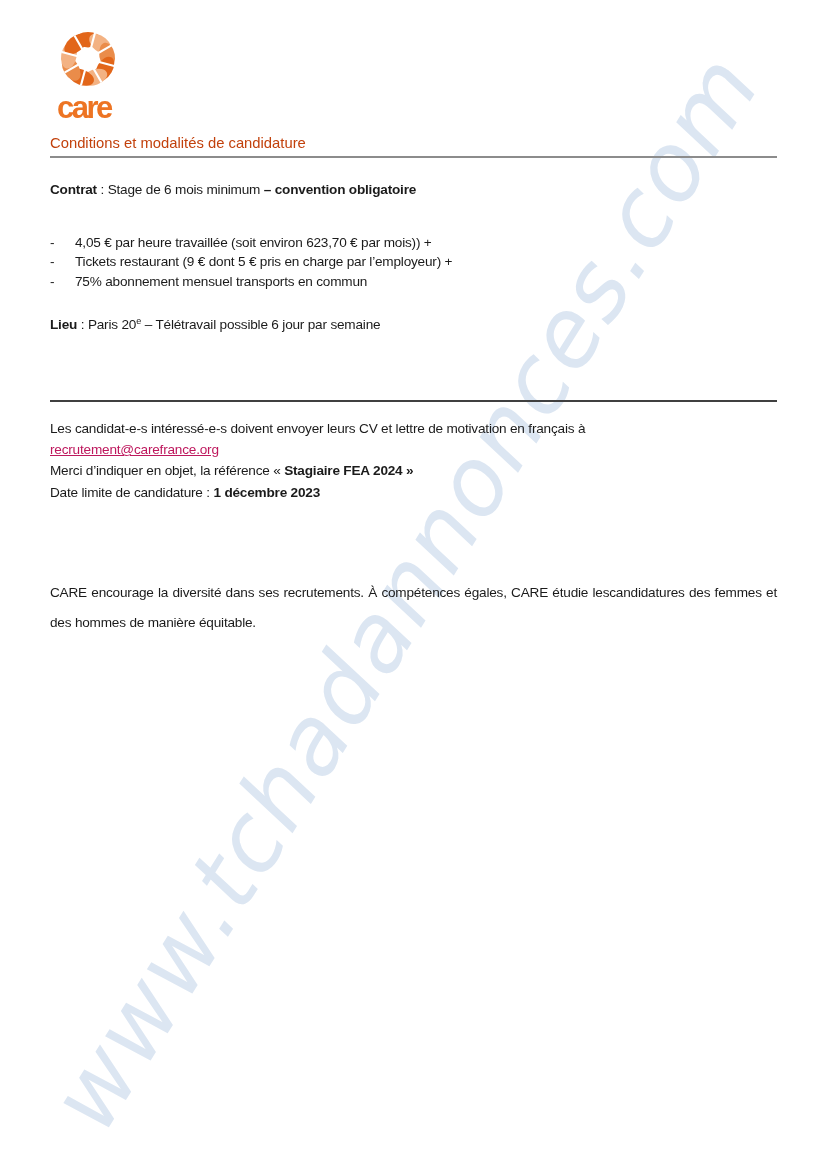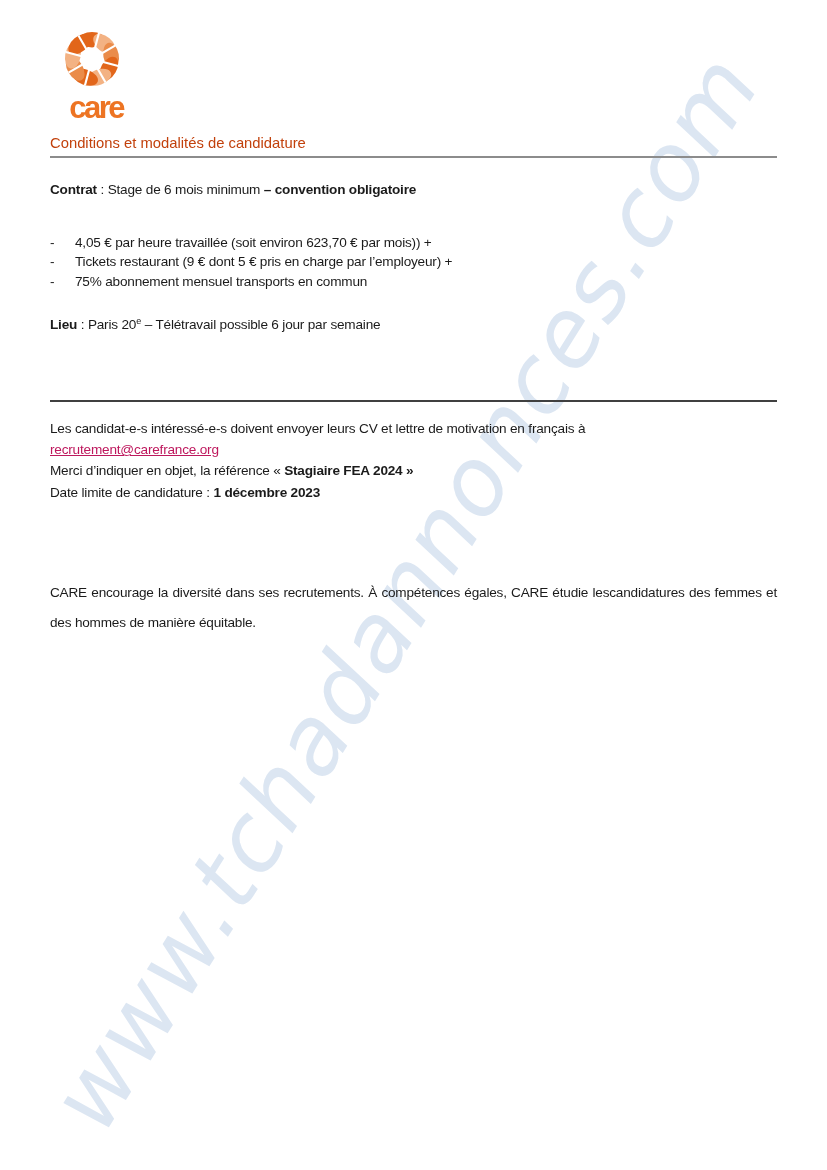--- a/index.html
+++ b/index.html
@@ -25,21 +25,21 @@
     font-family:"DejaVu Sans", sans-serif;
     font-style:italic;
     font-weight:400;
     font-size:94px;
     letter-spacing:2px;
     color:#dce6f2;
     white-space:nowrap;
     user-select:none;
   }
   
-  .logo{left:57px;top:28px;width:66px;text-align:right;}
+  .logo{left:57px;top:28px;width:66px;text-align:left;}
   .logo-word{
     font-weight:700;
     font-size:31px;
     letter-spacing:-2.5px;
     color:#ed7423;
     line-height:28px;
     margin-top:1px;
     font-family:"Liberation Sans", sans-serif;
   }
   

